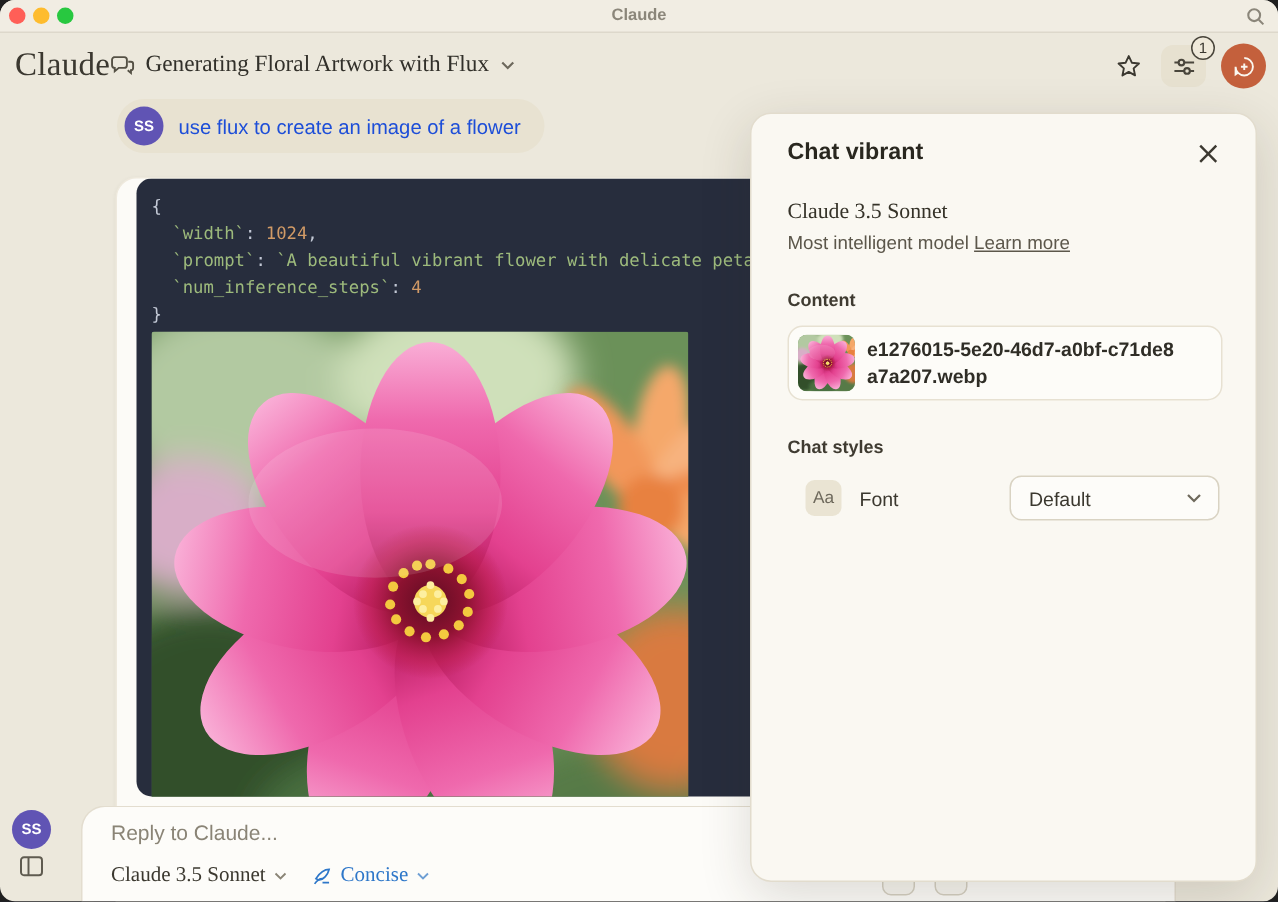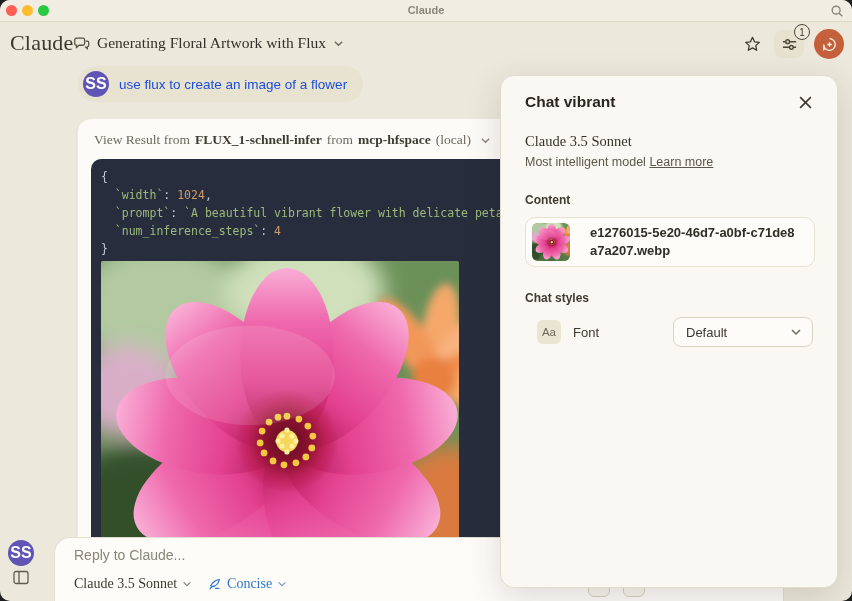--- a/index.html
+++ b/index.html
@@ -31,21 +31,21 @@
   .badge { position:absolute; top:-6px; right:-6px; width:16px; height:16px; border-radius:50%;
            background:#efe9da; border:1px solid #4a463c; font-size:10px; color:#3b3830;
            display:flex; align-items:center; justify-content:center; }
   .newchat-btn { width:30px; height:30px; border-radius:50%; background:#c4603c; color:#faf6ee;
                  display:flex; align-items:center; justify-content:center; }
 
   
   .bubble { position:absolute; left:78px; top:66px; height:36px; display:flex; align-items:center;
             gap:10px; background:#e8e2d1; border-radius:18px; padding:5px 16px 5px 5px; }
   .avatar { width:26px; height:26px; border-radius:50%; background:#6054b4; color:#fff;
-            font-size:16px; font-weight:700; display:flex; align-items:center; justify-content:center; }
+            font-size:10px; font-weight:700; display:flex; align-items:center; justify-content:center; }
   .bubble-text { font-size:13.5px; color:#1d4ed8; }
 
   
   .card { position:absolute; left:77px; top:118px; width:700px; height:483px; background:#fcfbf7;
           border:1px solid #eee9dd; border-radius:14px 14px 0 0; box-shadow:0 1px 3px rgba(60,55,40,.05);
           overflow:hidden; z-index:1; }
   .card-head { padding:13px 16px 11px 16px; font-family:"Liberation Serif",serif; font-size:13.5px;
                color:#6e695d; display:flex; align-items:center; gap:5px; }
   .card-head b { color:#403c32; }
   .codeblock { margin:0 13px; height:412px; background:#272d3d; border-radius:10px;
@@ -81,21 +81,21 @@
            z-index:10; }
   .panel-head { display:flex; align-items:center; justify-content:space-between; padding:17px 24px 0 24px; }
   .panel-title { font-size:15.5px; font-weight:700; color:#29271f; }
   .close-btn { color:#3b3830; display:flex; }
   .model-name { margin:22px 24px 0 24px; font-family:"Liberation Serif",serif; font-size:14.5px; color:#353228; }
   .model-desc { margin:5px 24px 0 24px; font-size:12.5px; color:#5c574b; }
   .model-desc a { color:#5c574b; text-decoration:underline; }
   .sec-label { margin:24px 24px 0 24px; font-size:12px; font-weight:700; color:#3f3b31; }
   .file-card { margin:10px 24px 0 24px; width:290px; height:50px; background:#fdfcf8;
                border:1px solid #e7e1d2; border-radius:10px; display:flex; align-items:center;
-               gap:20px; padding:5px 10px 5px 6px; }
+               gap:8px; padding:5px 10px 5px 6px; }
   .thumb { width:38px; height:38px; border-radius:6px; overflow:hidden; flex:none; }
   .file-name { font-size:13px; font-weight:700; color:#2f2d26; line-height:1.35;
                width:205px; word-break:break-all; }
   .font-row { margin:12px 24px 0 24px; display:flex; align-items:center;padding-left:12px; }
   .aa-box { width:24px; height:24px; background:#eae4d3; border-radius:6px; font-size:11.5px;
             color:#6e695c; display:flex; align-items:center; justify-content:center; }
   .font-label { margin-left:12px; font-size:13px; color:#3b382f; }
   .dropdown { margin-left:auto; width:140px; height:30px; background:#fdfcf9; border:1px solid #d9d3c3;
               border-radius:8px; display:flex; align-items:center; padding:0 10px 0 12px;
               font-size:13px; color:#3b382f; cursor:pointer; }
@@ -243,32 +243,20 @@
       </div>
     </div>
   </div>
 
   <div class="bubble">
     <div class="avatar">SS</div>
     <div class="bubble-text">use flux to create an image of a flower</div>
   </div>
 
   <div class="card">
-    <div class="card-head">
-      <span>View Result from</span>
-      <b>FLUX_1-schnell-infer</b>
-      <span>from</span>
-      <b>mcp-hfspace</b>
-      <span>(local)</span>
-      <span style="margin-left:4px;">
-        <svg width="11" height="11" viewBox="0 0 12 12" fill="none" stroke="#8a8476" stroke-width="1.5">
-          <polyline points="2,4 6,8 10,4"></polyline>
-          </svg>
-      </span>
-    </div>
     <div class="codeblock">
       <div class="code-line"><span class="cp">{</span></div>
       <div class="code-line"><span class="ck">  `width`</span><span class="cp">: </span><span class="cn">1024</span><span class="cp">,</span></div>
       <div class="code-line"><span class="ck">  `prompt`</span><span class="cp">: </span><span class="cs">`A beautiful vibrant flower with delicate petals </span></div>
       <div class="code-line"><span class="ck">  `num_inference_steps`</span><span class="cp">: </span><span class="cn">4</span></div>
       <div class="code-line"><span class="cp">}</span></div>
       <svg class="hero" viewBox="0 0 360 360">
         <use href="#flower-scene"></use>
         </svg>
     </div>

